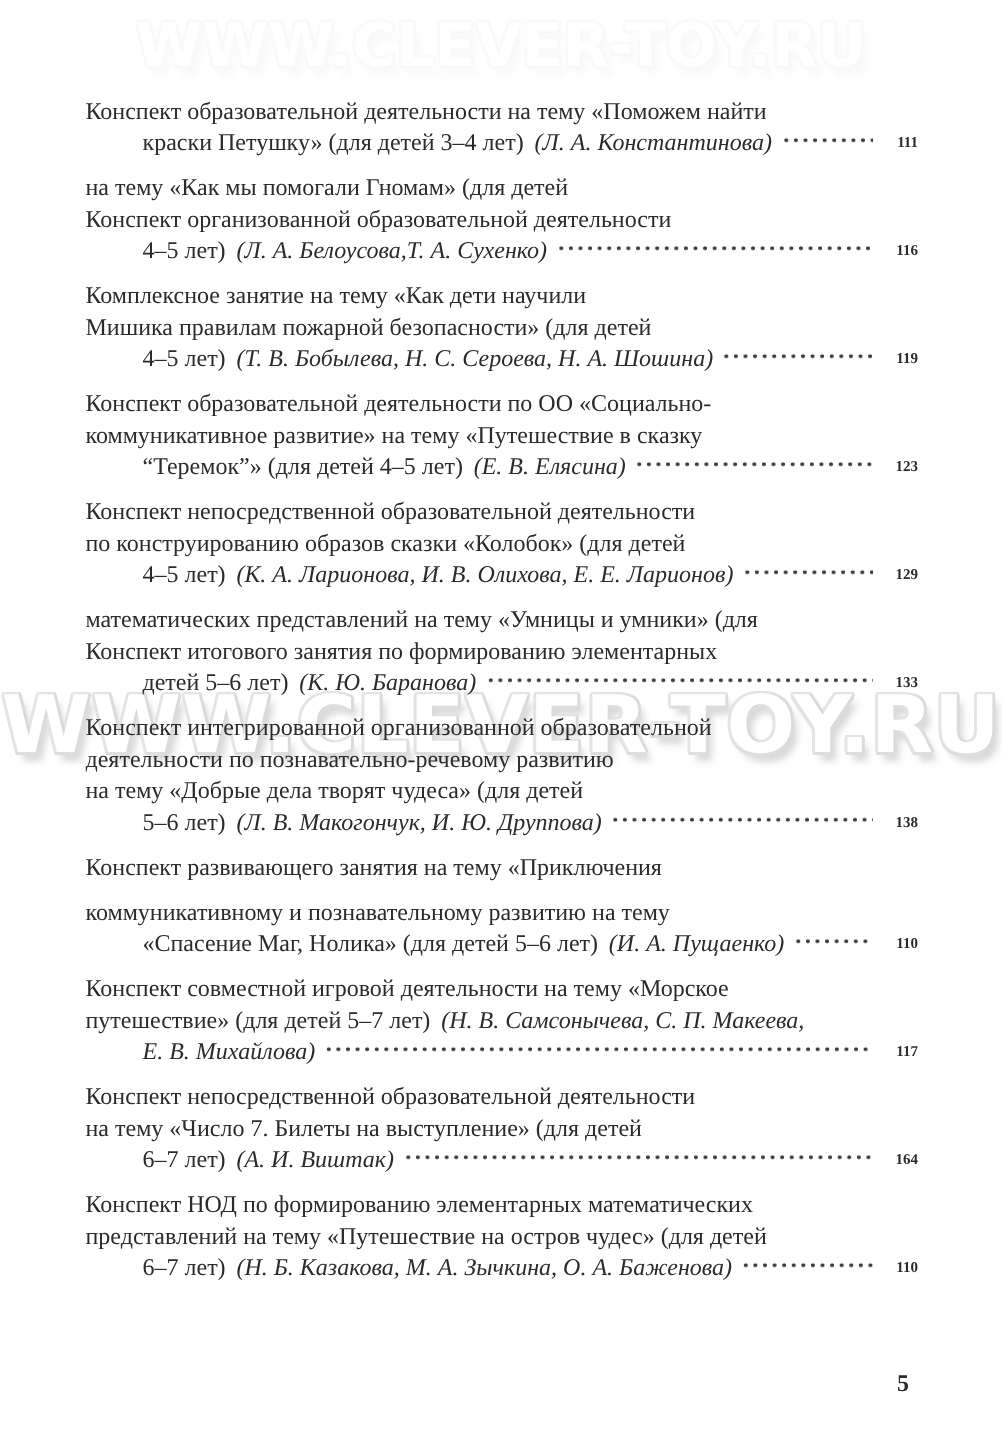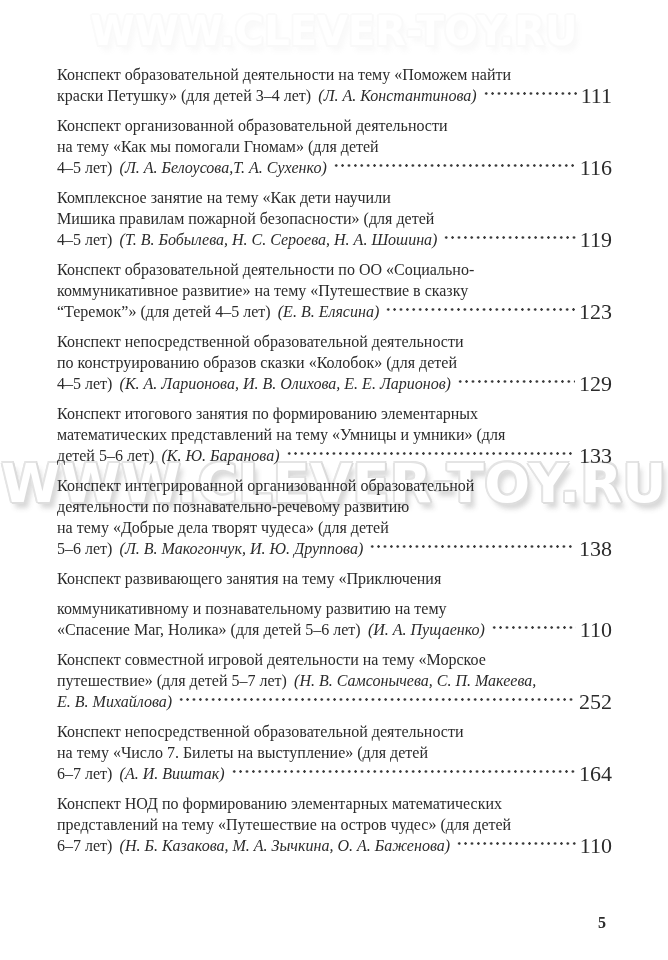--- a/index.html
+++ b/index.html
@@ -20,40 +20,40 @@
     left: 57px; right: 56px; top: 64px;
     z-index: 2;
   }
   .entry { margin-bottom: 9px; }
   .line {
     font-size: 16px;
     line-height: 21px;
     white-space: nowrap;
     overflow: hidden;
   }
-  .line.last { display: flex; align-items: flex-start; overflow: visible; }
+  .line.last { display: flex; align-items: flex-start; overflow: visible; margin-left: 38px; }
   .seg-b { font-weight: 400; }
   .seg-i { font-style: italic; font-weight: 400; }
   .ltext { white-space: nowrap; }
   .ltext .seg-i:not(:first-child) { margin-left: 0.45em; }
   .leader {
     flex: 1 1 auto;
     min-width: 10px;
     height: 15px;
     margin: 0 4px 0 6px;
     align-self: baseline;
     background-image: radial-gradient(circle, #3a3a3a 1.1px, rgba(0,0,0,0) 1.45px);
     background-size: 6.4px 15px;
     background-repeat: repeat-x;
     background-position: left bottom 1px;
     transform: translateY(2px);
   }
   .pg {
-    font-weight: 400;
-    font-size: 22px;
+    font-weight: 700;
+    font-size: 10px;
     min-width: 26px;
     text-align: right;
   }
   
   .watermark {
     position: absolute;
     left: 0; right: 0;
     z-index: 1;
     display: flex;
     justify-content: center;
@@ -100,22 +100,22 @@
   <div id="toc">
       <div class="entry">
         <div class="line"><span class="ltext"><span class="seg-b">Конспект образовательной деятельности на тему «Поможем найти</span></span></div>
         <div class="line last">
           <span class="ltext"><span class="seg-b">краски Петушку» (для детей 3–4 лет)</span><span class="seg-i">(Л. А. Константинова)</span></span>
           <span class="leader"></span>
           <span class="pg">111</span>
         </div>
       </div>
       <div class="entry">
+        <div class="line"><span class="ltext"><span class="seg-b">на тему «Как мы помогали Гномам» (для детей</span></span></div>
         <div class="line"><span class="ltext"><span class="seg-b">Конспект организованной образовательной деятельности</span></span></div>
-        <div class="line"><span class="ltext"><span class="seg-b">на тему «Как мы помогали Гномам» (для детей</span></span></div>
         <div class="line last">
           <span class="ltext"><span class="seg-b">4–5 лет)</span><span class="seg-i">(Л. А. Белоусова,Т. А. Сухенко)</span></span>
           <span class="leader"></span>
           <span class="pg">116</span>
         </div>
       </div>
       <div class="entry">
         <div class="line"><span class="ltext"><span class="seg-b">Комплексное занятие на тему «Как дети научили</span></span></div>
         <div class="line"><span class="ltext"><span class="seg-b">Мишика правилам пожарной безопасности» (для детей</span></span></div>
         <div class="line last">
@@ -136,22 +136,22 @@
       <div class="entry">
         <div class="line"><span class="ltext"><span class="seg-b">Конспект непосредственной образовательной деятельности</span></span></div>
         <div class="line"><span class="ltext"><span class="seg-b">по конструированию образов сказки «Колобок» (для детей</span></span></div>
         <div class="line last">
           <span class="ltext"><span class="seg-b">4–5 лет)</span><span class="seg-i">(К. А. Ларионова, И. В. Олихова, Е. Е. Ларионов)</span></span>
           <span class="leader"></span>
           <span class="pg">129</span>
         </div>
       </div>
       <div class="entry">
+        <div class="line"><span class="ltext"><span class="seg-b">математических представлений на тему «Умницы и умники» (для</span></span></div>
         <div class="line"><span class="ltext"><span class="seg-b">Конспект итогового занятия по формированию элементарных</span></span></div>
-        <div class="line"><span class="ltext"><span class="seg-b">математических представлений на тему «Умницы и умники» (для</span></span></div>
         <div class="line last">
           <span class="ltext"><span class="seg-b">детей 5–6 лет)</span><span class="seg-i">(К. Ю. Баранова)</span></span>
           <span class="leader"></span>
           <span class="pg">133</span>
         </div>
       </div>
       <div class="entry">
         <div class="line"><span class="ltext"><span class="seg-b">Конспект интегрированной организованной образовательной</span></span></div>
         <div class="line"><span class="ltext"><span class="seg-b">деятельности по познавательно-речевому развитию</span></span></div>
         <div class="line"><span class="ltext"><span class="seg-b">на тему «Добрые дела творят чудеса» (для детей</span></span></div>
@@ -171,21 +171,21 @@
           <span class="leader"></span>
           <span class="pg">110</span>
         </div>
       </div>
       <div class="entry">
         <div class="line"><span class="ltext"><span class="seg-b">Конспект совместной игровой деятельности на тему «Морское</span></span></div>
         <div class="line"><span class="ltext"><span class="seg-b">путешествие» (для детей 5–7 лет)</span><span class="seg-i">(Н. В. Самсонычева, С. П. Макеева,</span></span></div>
         <div class="line last">
           <span class="ltext"><span class="seg-i">Е. В. Михайлова)</span></span>
           <span class="leader"></span>
-          <span class="pg">252</span>
+          <span class="pg">117</span>
         </div>
       </div>
       <div class="entry">
         <div class="line"><span class="ltext"><span class="seg-b">Конспект непосредственной образовательной деятельности</span></span></div>
         <div class="line"><span class="ltext"><span class="seg-b">на тему «Число 7. Билеты на выступление» (для детей</span></span></div>
         <div class="line last">
           <span class="ltext"><span class="seg-b">6–7 лет)</span><span class="seg-i">(А. И. Виштак)</span></span>
           <span class="leader"></span>
           <span class="pg">164</span>
         </div>

